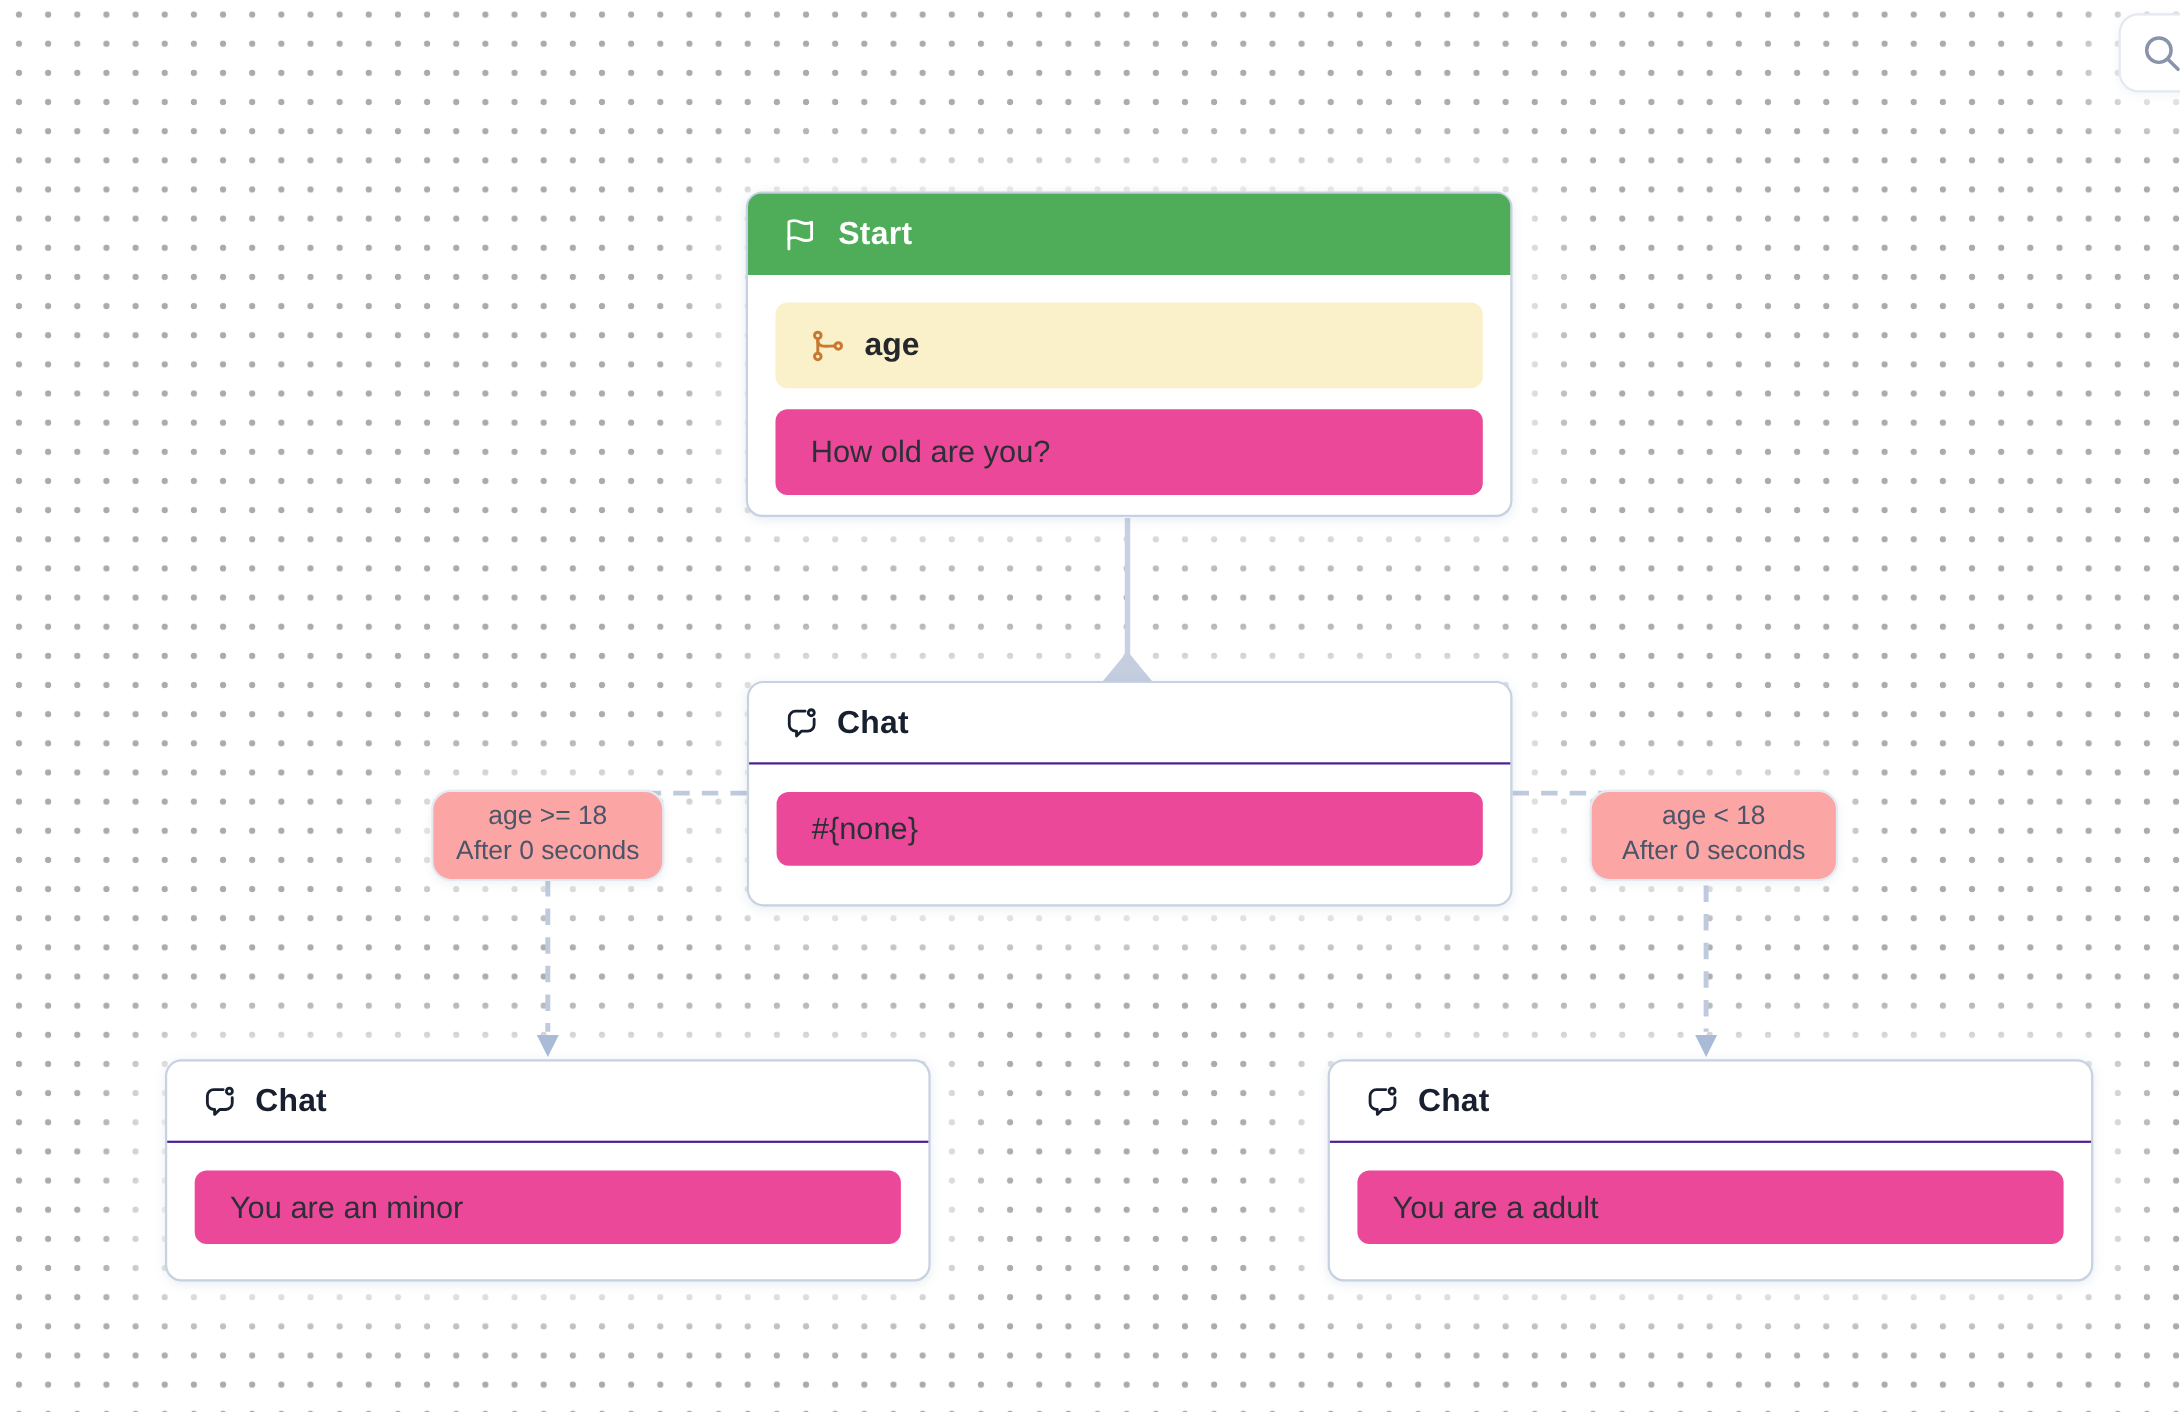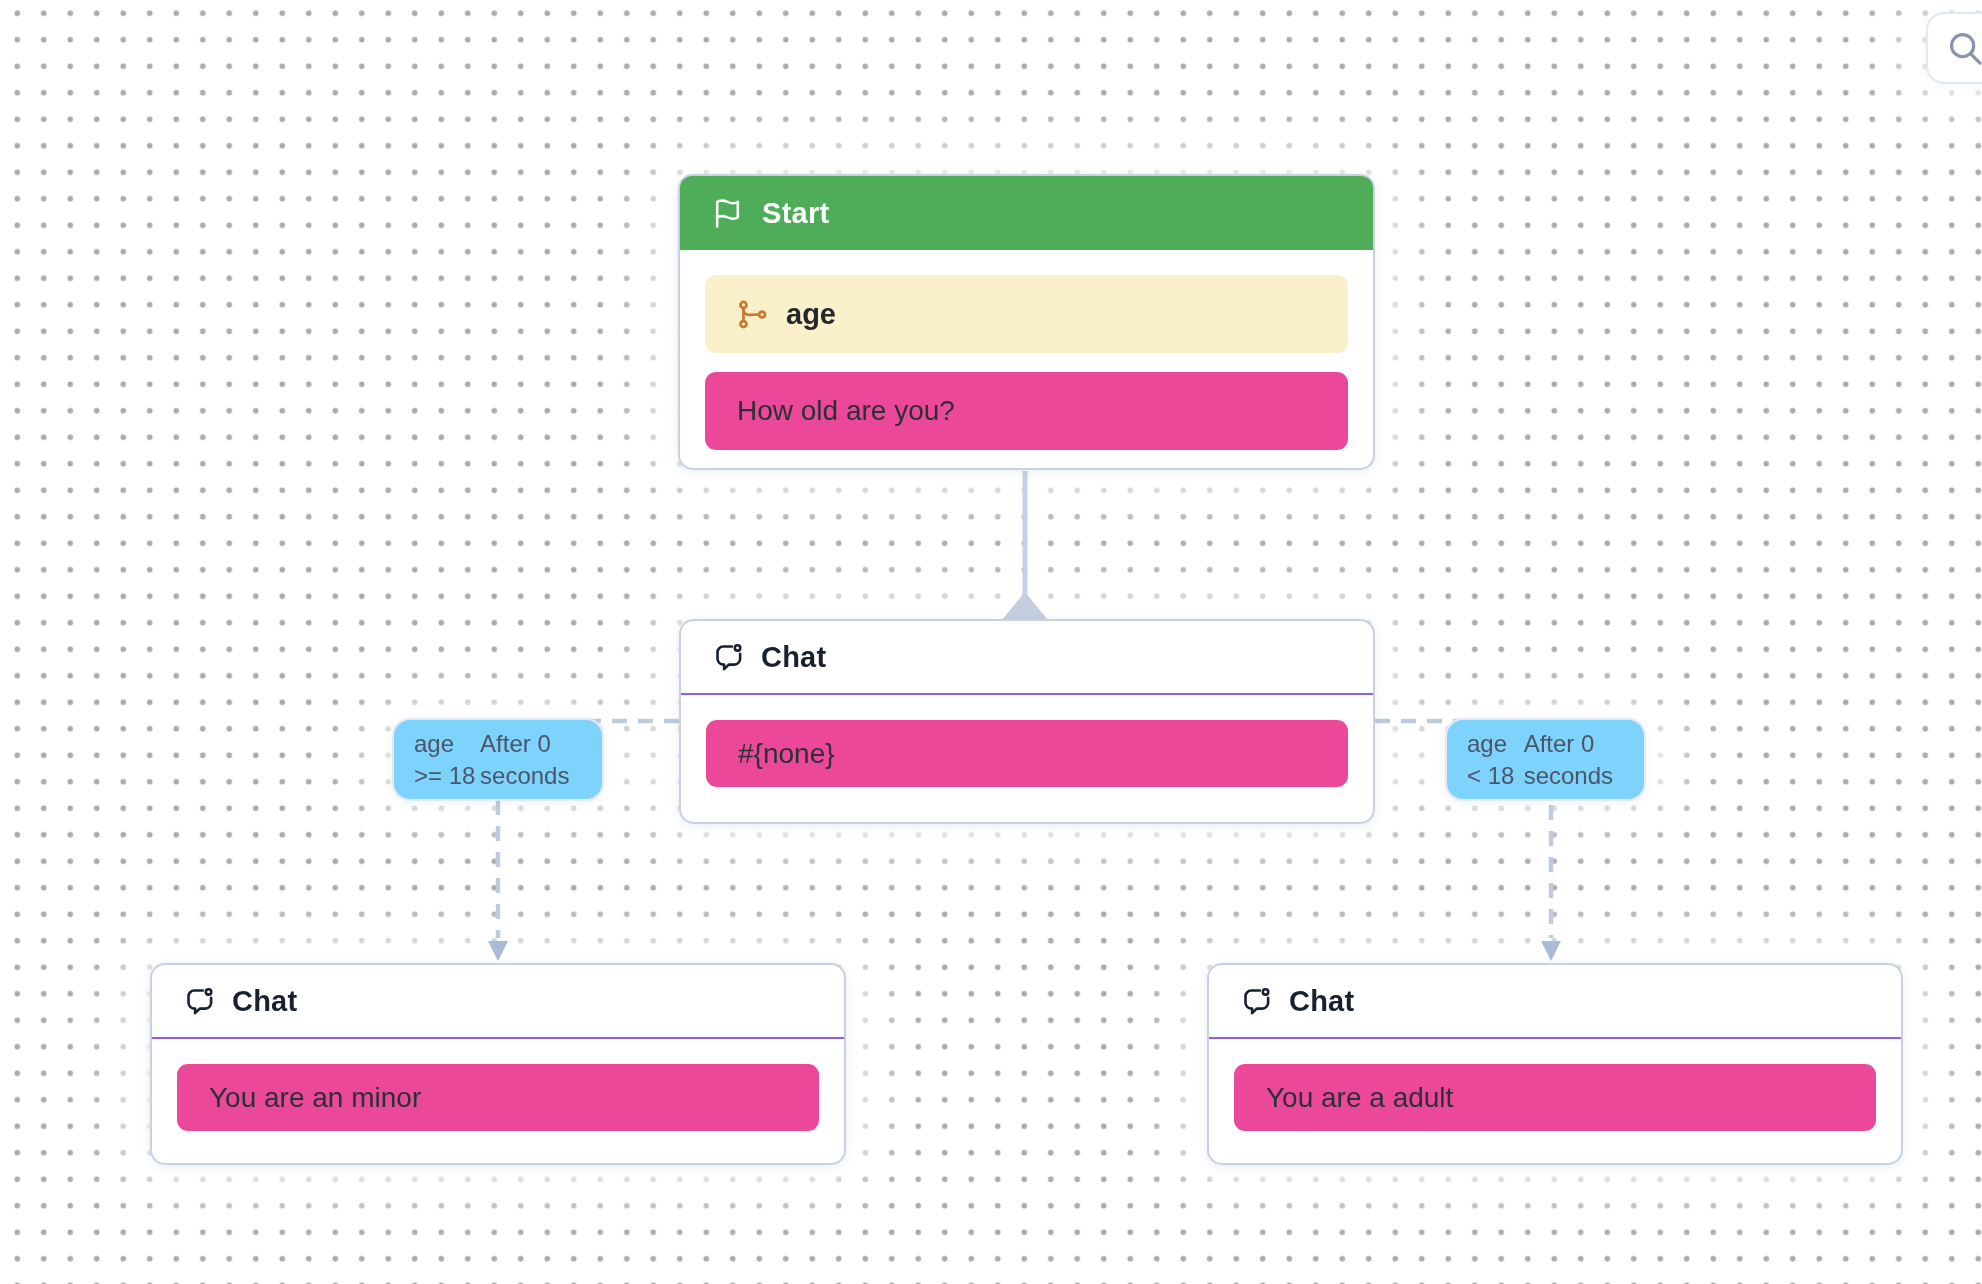--- a/index.html
+++ b/index.html
@@ -17,40 +17,40 @@
   #edges{position:absolute;left:0;top:0;z-index:2;}
 
   .node{
     position:absolute;background:#ffffff;border:2.5px solid #c6d1e2;border-radius:15px;
     box-shadow:0 2px 10px rgba(120,140,175,.16);z-index:3;box-sizing:border-box;
   }
   .node-header{
     display:flex;align-items:center;gap:17px;height:72px;padding:0 32px;
     font-size:29px;font-weight:700;color:#182030;letter-spacing:.2px;
   }
-  .chat-node .node-header{border-bottom:2px solid #8b5cf6;}
+  .chat-node .node-header{border-bottom:2px solid #4c1d95;}
   .start-header{
     background:#4fad59;color:#ffffff;height:74px;border-radius:12px 12px 0 0;
     display:flex;align-items:center;gap:19px;padding:0 32px;
     font-size:29px;font-weight:700;letter-spacing:.3px;
   }
   .node-body{padding:25px;text-align:right;}
   .row{
     border-radius:11px;display:flex;align-items:center;gap:18px;
     padding:0 32px;box-sizing:border-box;
   }
   .row.variable{background:#faf0ca;height:78px;font-size:29px;font-weight:700;color:#24282d;margin-bottom:19px;}
   .row.bubble{background:#ec4899;height:78px;font-size:28px;font-weight:400;color:#2b3036;}
   .chat-node .row.bubble{height:67px;}
   .icon{flex:0 0 auto;display:inline-flex;}
 
   .edge-label{
-    position:absolute;z-index:4;background:#7dd3fc;border:2px solid #e4e9f2;border-radius:18px;
+    position:absolute;z-index:4;background:#fca5a5;border:2px solid #e4e9f2;border-radius:18px;
     box-shadow:0 2px 8px rgba(110,130,170,.10);
-    display:flex;flex-direction:row;align-items:center;justify-content:center;
+    display:flex;flex-direction:column;align-items:center;
     font-size:24px;line-height:32px;color:#4b5568;padding:6px 20px;box-sizing:border-box;
   }
 
   .search-btn{
     position:absolute;left:1926px;top:12px;width:112px;height:72px;z-index:5;
     background:#ffffff;border:2px solid #e3e8f1;border-radius:18px;
     display:flex;align-items:center;box-sizing:border-box;padding-left:18px;
     box-shadow:0 2px 8px rgba(110,130,170,.08);
   }
 </style>
@@ -153,21 +153,21 @@
     <div class="row bubble">
       <span>You are a adult</span>
     </div>
   </div>
 </div>
 
 <div class="edge-label" style="left:392px;top:718px;width:212px;height:83px;">
   <span>age &gt;= 18</span>
   <span>After 0 seconds</span>
 </div>
-<div class="edge-label" style="left:1445px;top:718px;width:201px;height:83px;">
+<div class="edge-label" style="left:1445px;top:718px;width:226px;height:83px;">
   <span>age &lt; 18</span>
   <span>After 0 seconds</span>
 </div>
 
 <div class="search-btn">
   <span class="icon">
     <svg width="38" height="38" viewBox="0 0 24 24" fill="none" stroke="#8a93ac" stroke-width="2" stroke-linecap="round">
       <circle cx="10.5" cy="10.5" r="7"></circle>
       <line x1="15.8" y1="15.8" x2="21.5" y2="21.5"></line>
     </svg>

